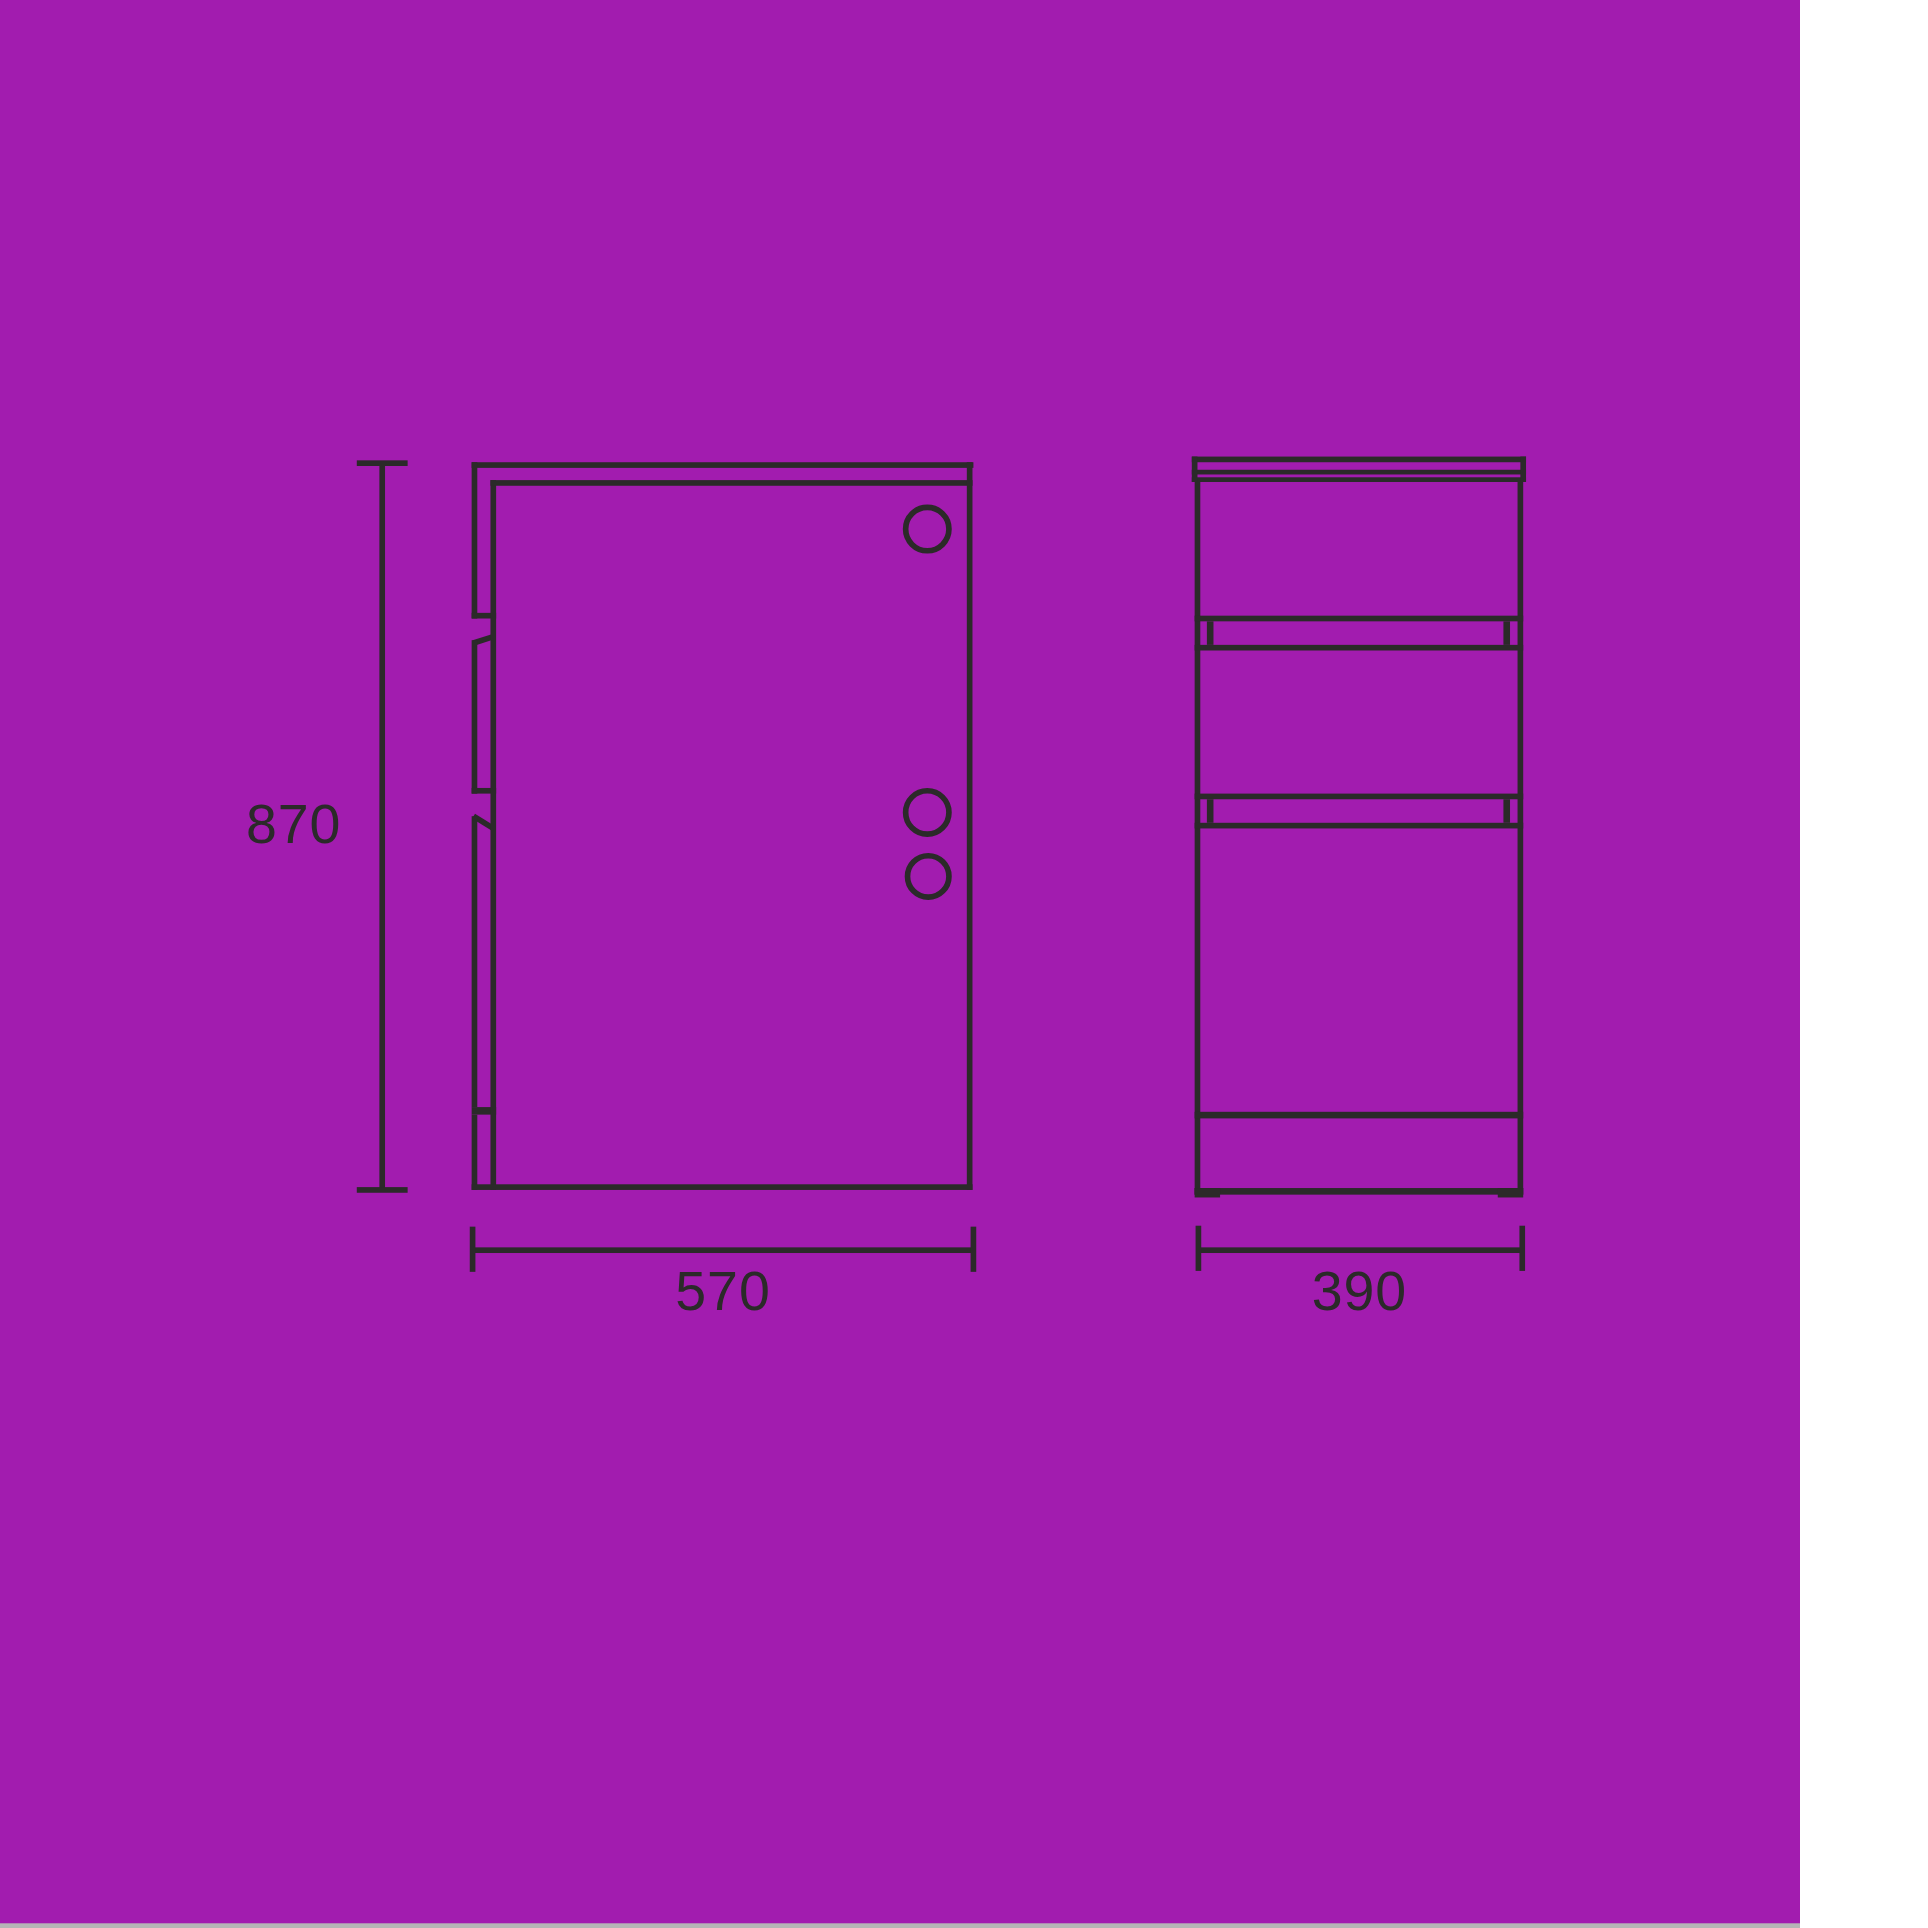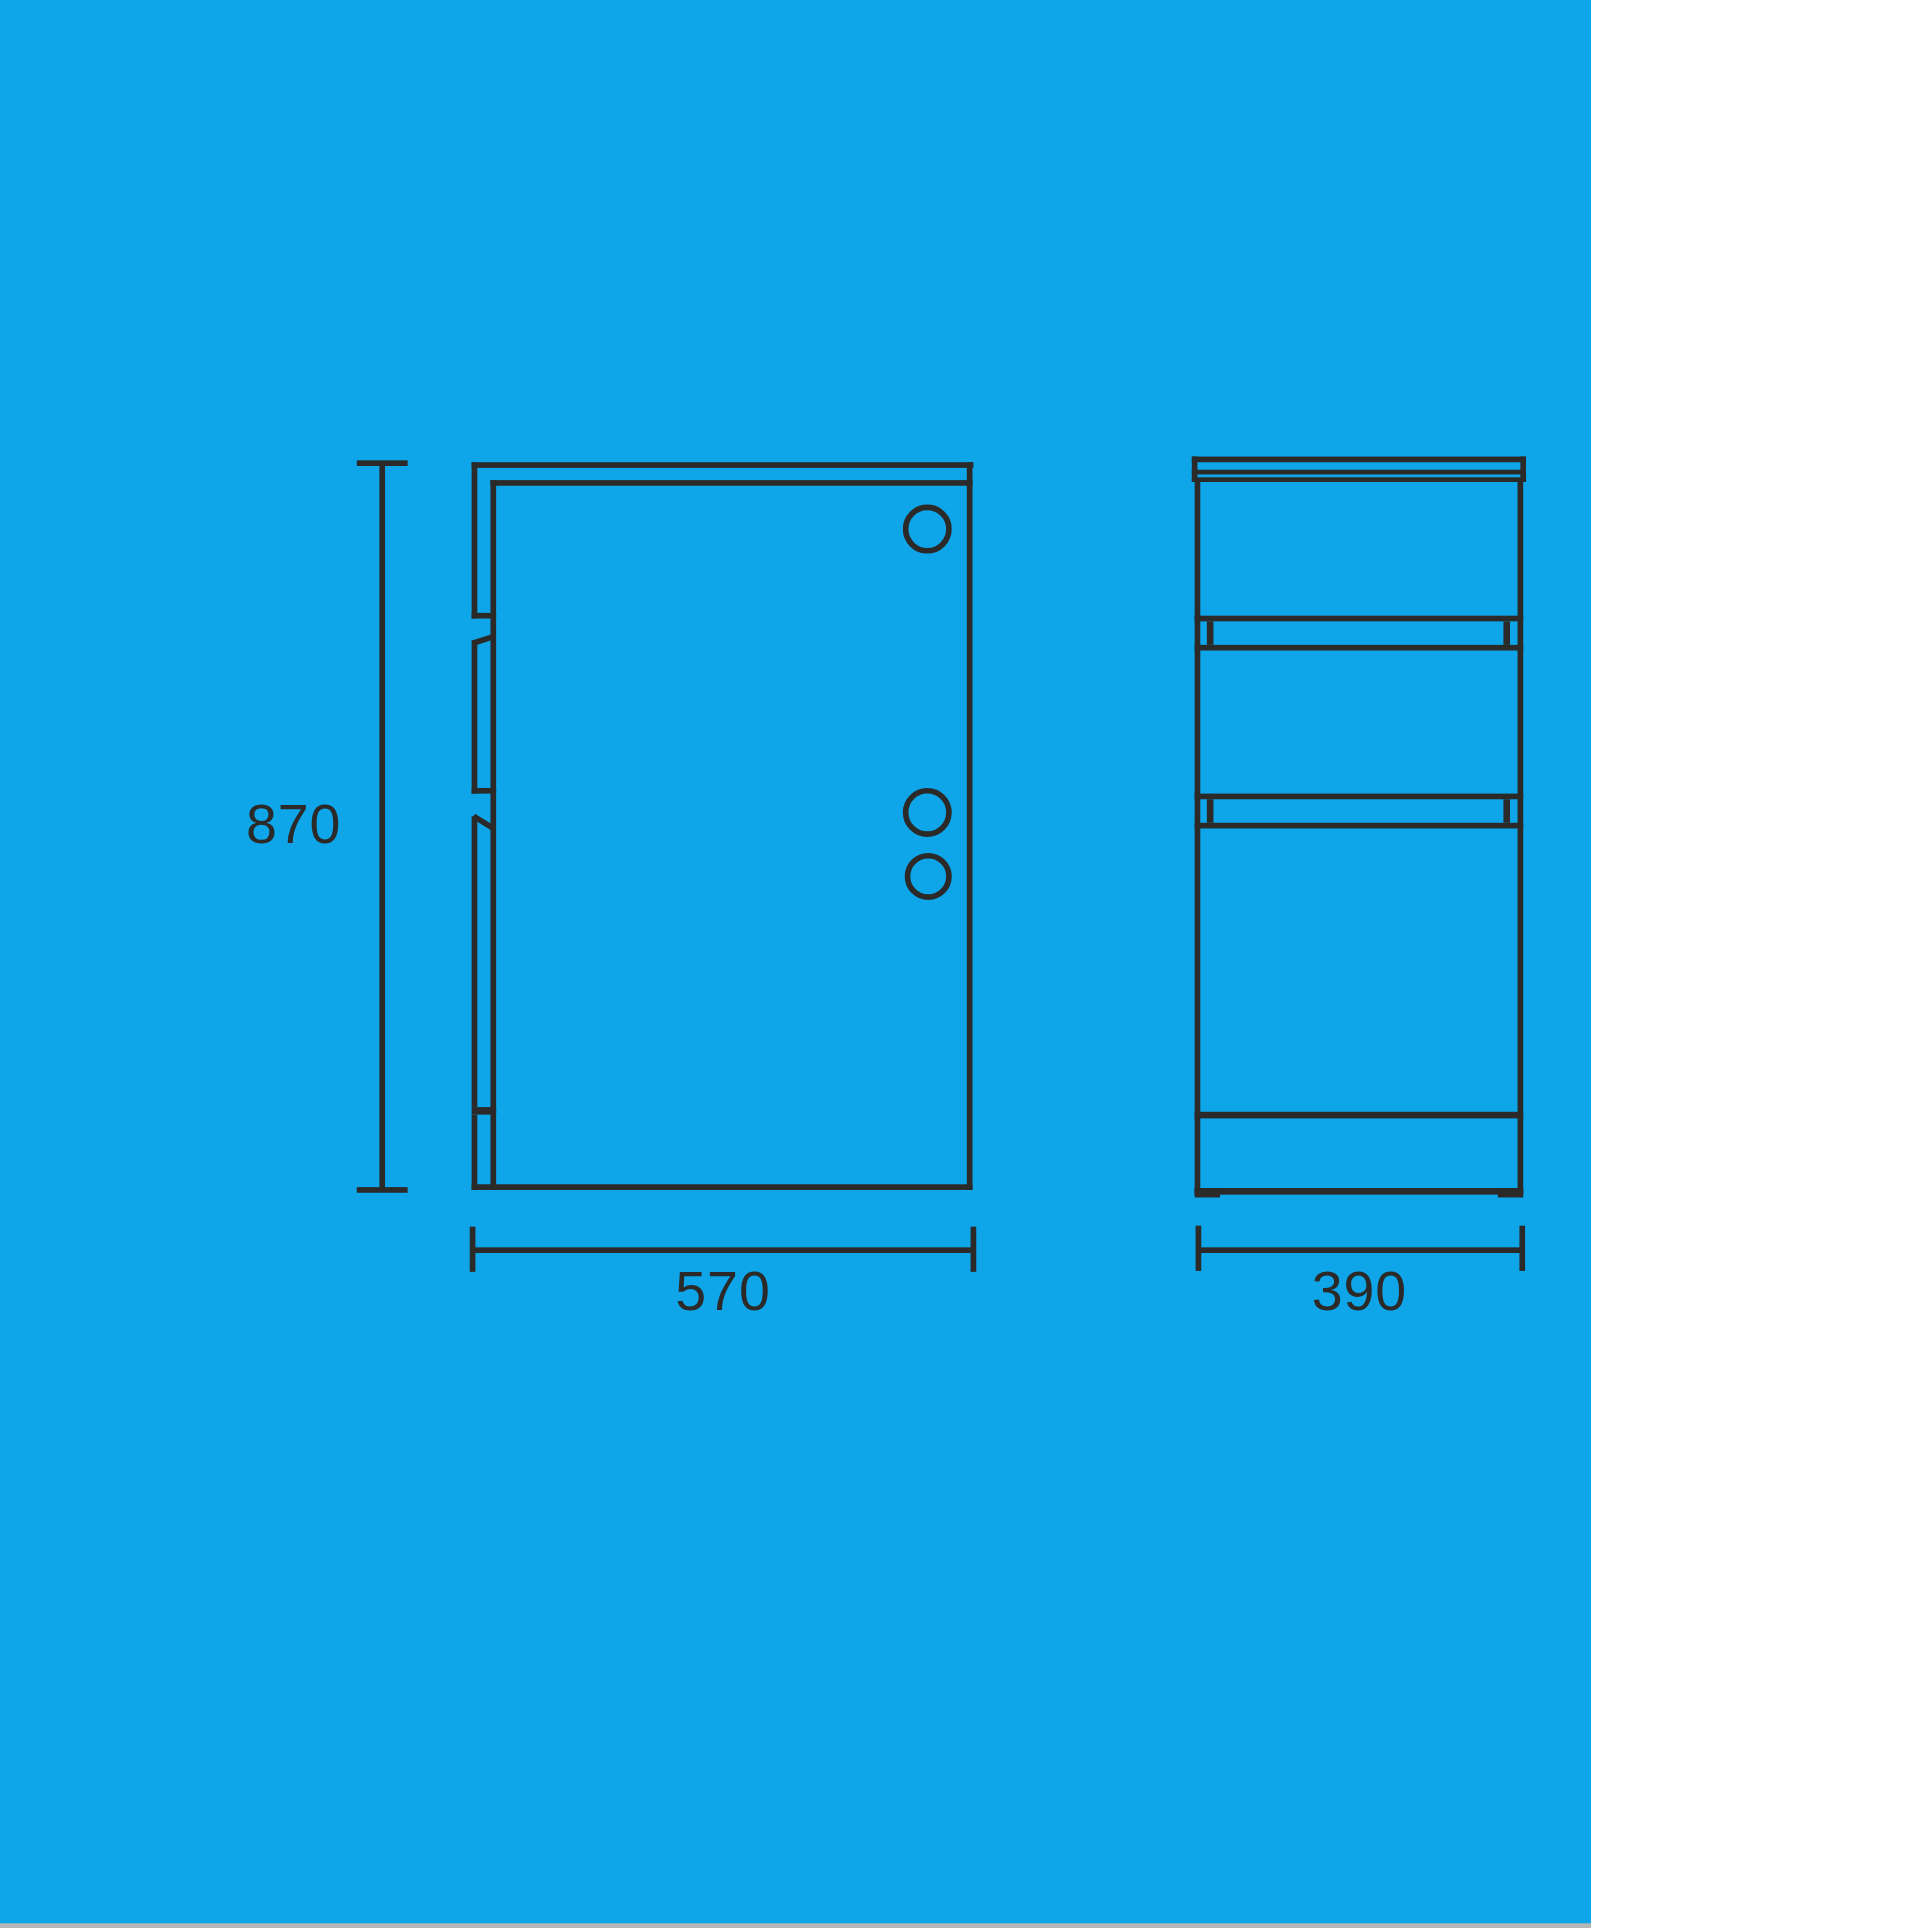--- a/index.html
+++ b/index.html
@@ -1,16 +1,16 @@
 <!DOCTYPE html>
 <html style="font-size:15px"><head>
 <meta charset="utf-8">
 <style>
   html,body{margin:0;padding:0;background:#ffffff;}
-  .page{position:relative;width:1591px;height:1928px;background:#0ea5e9;overflow:hidden;}
+  .page{position:relative;width:1800px;height:1928px;background:#a21caf;overflow:hidden;}
   svg{position:absolute;left:0;top:0;}
   text{font-family:"Liberation Sans", sans-serif;fill:#2b2a29;}
 </style>
 </head>
 <body>
 <div class="page">
 <svg width="1928" height="1928" viewBox="0 0 2048 2048">
 
   <rect x="501" y="491" width="533" height="6" fill="#2b2a29"></rect>
 

